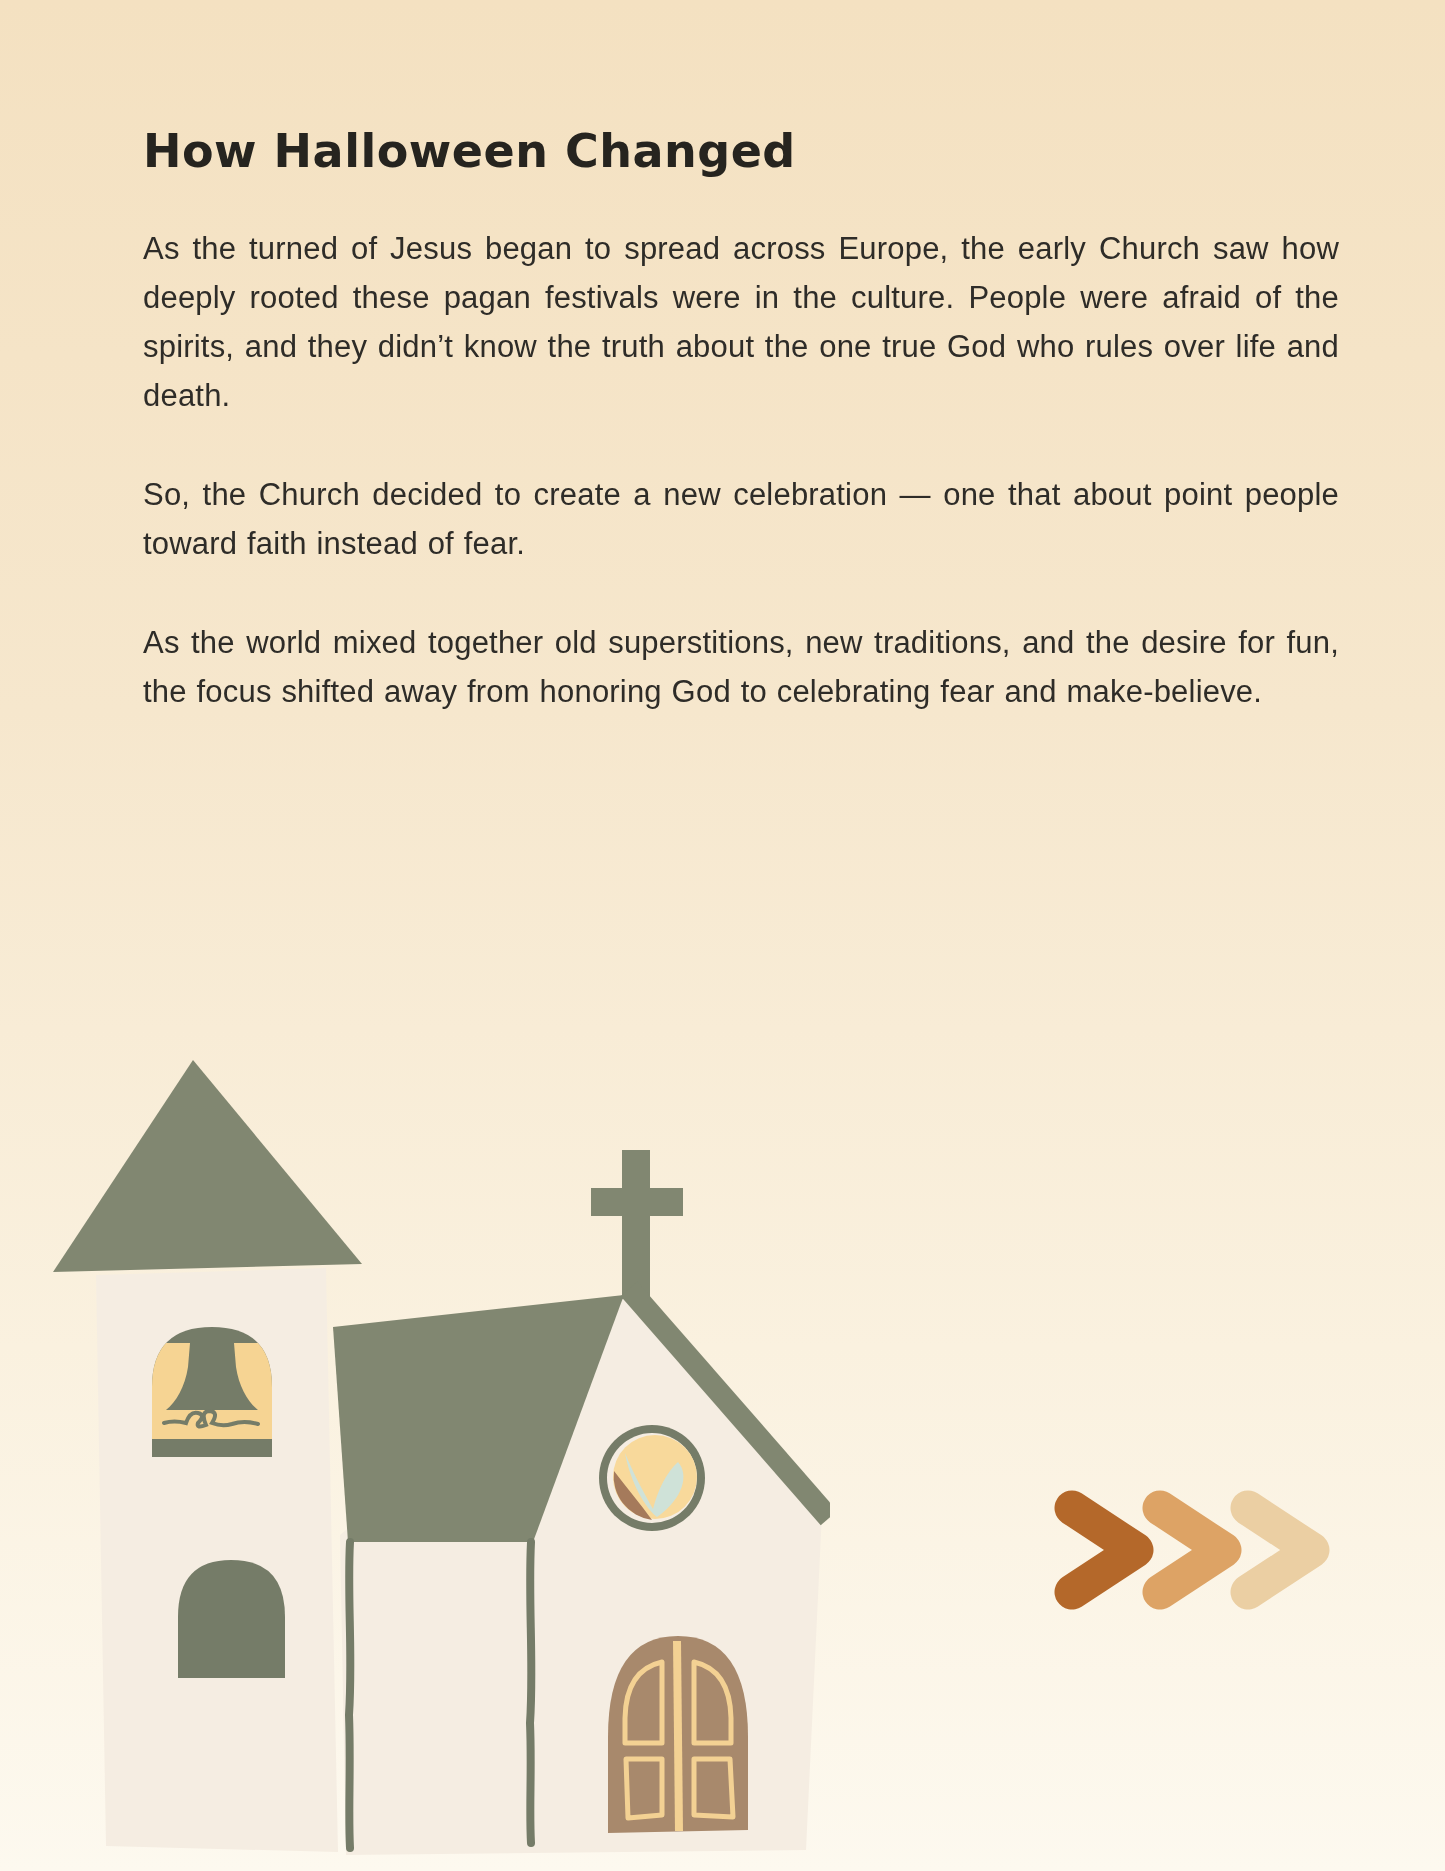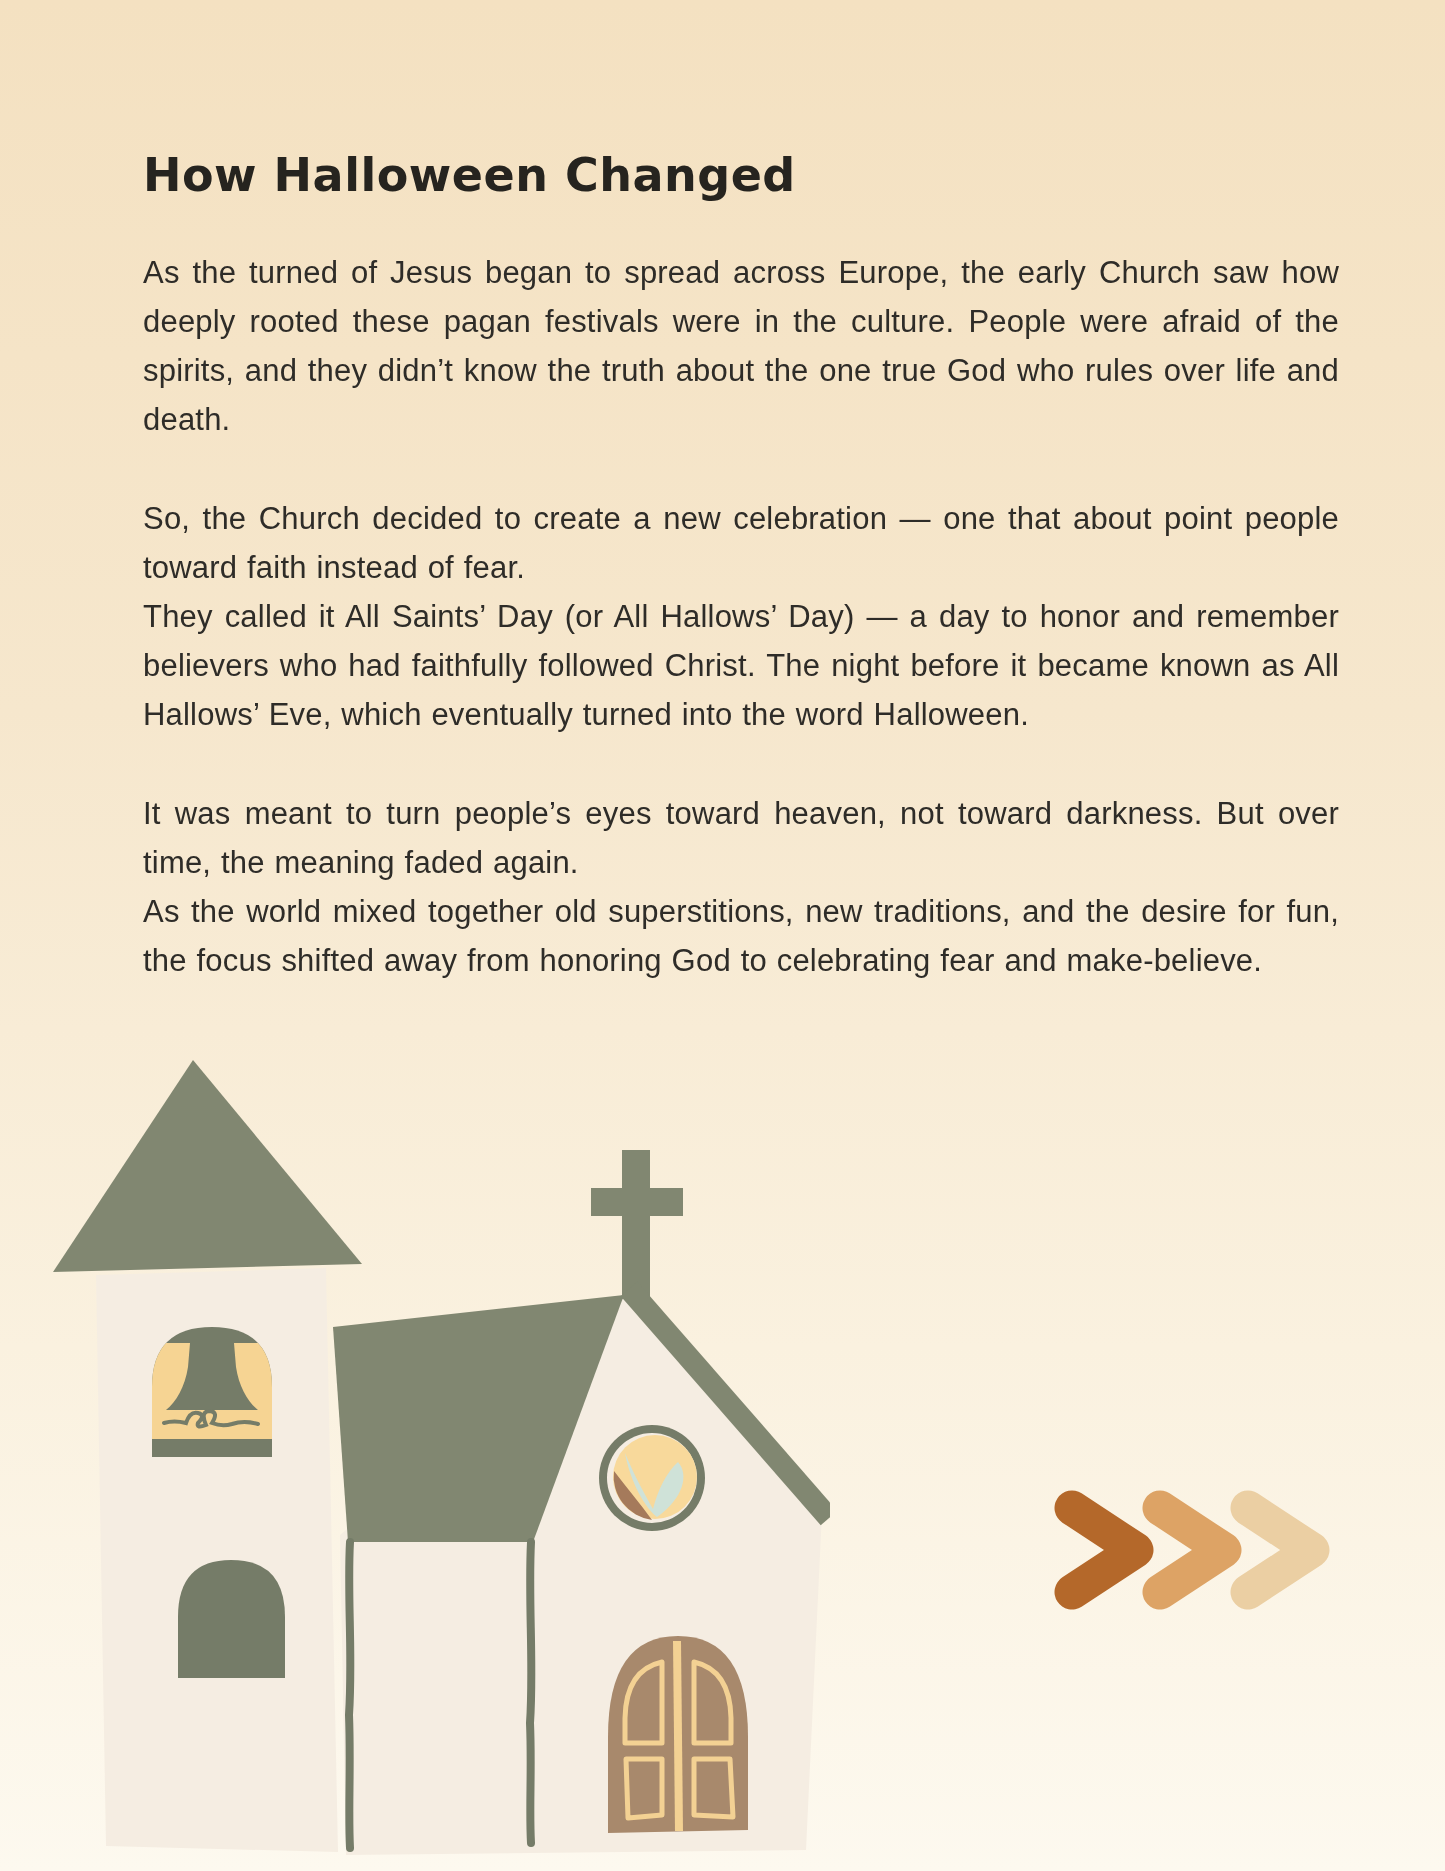--- a/index.html
+++ b/index.html
@@ -4,21 +4,21 @@
 <style>
   html,body{margin:0;padding:0;}
   body{
     width:1445px;height:1871px;
     background:linear-gradient(180deg,var(--bg_top) 0%, #f6e7cd 38%, #faf1df 72%, var(--bg_bottom) 100%);
     overflow:hidden;position:relative;
     font-family:"Liberation Sans",sans-serif;
   }
   .page{position:absolute;inset:0;}
   .content{
-    position:absolute;left:143px;top:148px;width:1196px;
+    position:absolute;left:143px;top:124px;width:1196px;
   }
   h1.doc-title{
     margin:0 0 46px 0;
     font-family:"DejaVu Sans","Liberation Sans",sans-serif;
     font-weight:700;
     font-size:46px;
     letter-spacing:0.5px;
     color:#26241f;
   }
   .para-block{margin:0 0 50px 0;}
@@ -45,24 +45,22 @@
 <div class="page">
 
   <div class="content">
     <h1 class="doc-title">How Halloween Changed</h1>
     <div id="body-text">
         <div class="para-block">
           <p>As the turned of Jesus began to spread across Europe, the early Church saw how deeply rooted these pagan festivals were in the culture. People were afraid of the spirits, and they didn’t know the truth about the one true God who rules over life and death.</p>
         </div>
         <div class="para-block">
           <p>So, the Church decided to create a new celebration — one that about point people toward faith instead of fear.</p>
-          <p>They called it All Saints’ Day (or All Hallows’ Day) — a day to honor and remember believers who had faithfully followed Christ. The night before it became known as All Hallows’ Eve, which eventually turned into the word Halloween.</p>
         </div>
         <div class="para-block">
-          <p>It was meant to turn people’s eyes toward heaven, not toward darkness. But over time, the meaning faded again.</p>
           <p>As the world mixed together old superstitions, new traditions, and the desire for fun, the focus shifted away from honoring God to celebrating fear and make-believe.</p>
         </div>
       </div>
   </div>
 
   <div class="church-wrap">
     <svg viewBox="0 0 790 816">
       <defs>
         <clipPath id="bellArchClip">
           <path d="M112,402 L112,332 Q112,272 172,272 Q232,272 232,332 L232,402 Z"></path>

